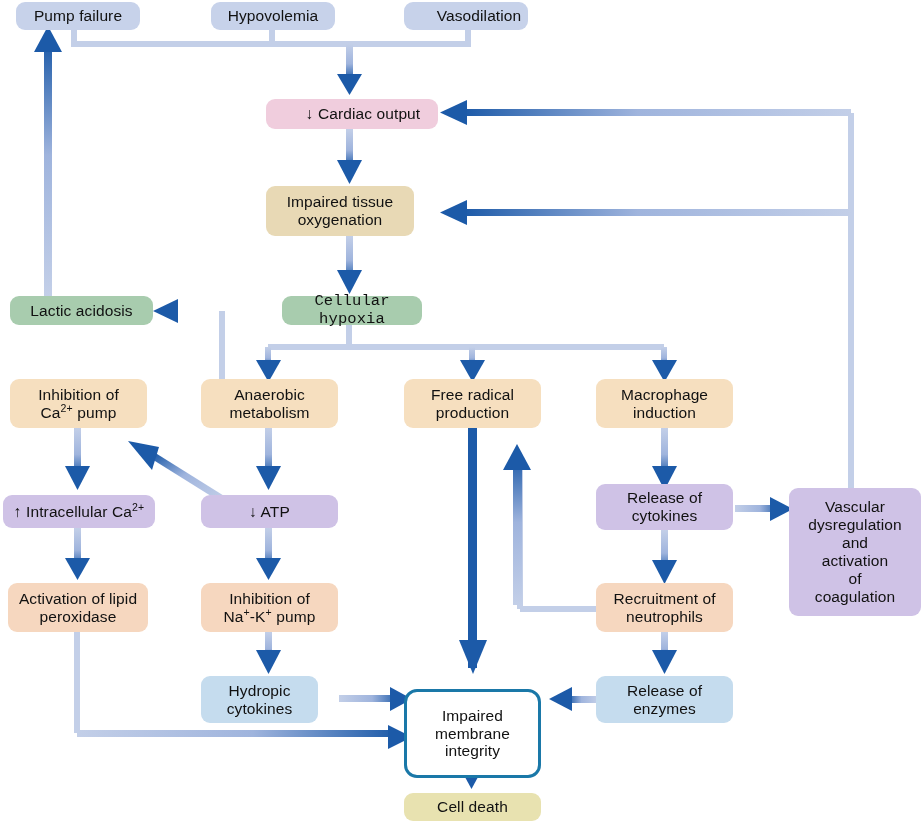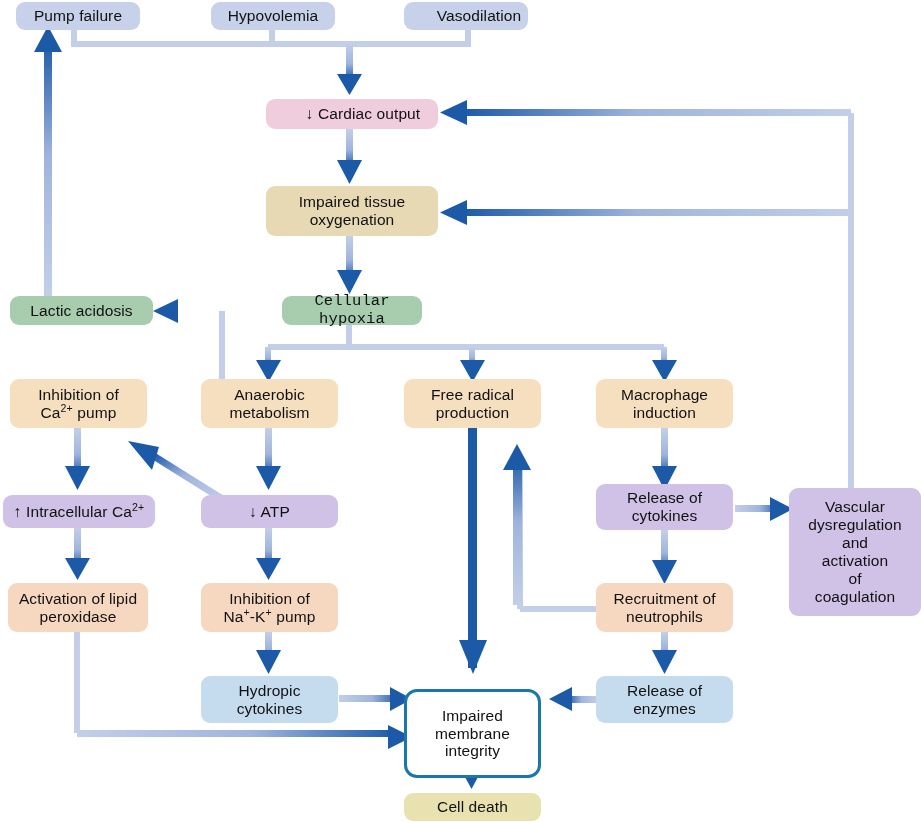--- a/index.html
+++ b/index.html
@@ -179,21 +179,21 @@
   </div>
 
   <div class="node c-blueGrey" style="left:404px;top:2px;width:124px;height:28px;padding-left:32px;">
     <span class="lbl">Vasodilation</span>
   </div>
 
   <div class="node c-pink" style="left:266px;top:99px;width:172px;height:30px;padding-left:28px;">
     <span class="lbl">↓ Cardiac output</span>
   </div>
 
-  <div class="node c-tan" style="left:266px;top:186px;width:172px;height:50px;">
+  <div class="node c-tan" style="left:266px;top:186px;width:148px;height:50px;">
     <span class="lbl">
       <span>Impaired tissue</span><br>
       <span>oxygenation</span>
     </span>
   </div>
 
   <div class="node c-green" style="left:282px;top:296px;width:140px;height:29px;font-family:Liberation Mono, monospace;">
     <span class="lbl">Cellular hypoxia</span>
   </div>
 
@@ -269,21 +269,21 @@
     </span>
   </div>
 
   <div class="node c-peach" style="left:596px;top:583px;width:137px;height:49px;">
     <span class="lbl">
       <span>Recruitment of</span><br>
       <span>neutrophils</span>
     </span>
   </div>
 
-  <div class="node c-lblue" style="left:201px;top:676px;width:137px;height:47px;">
+  <div class="node c-lblue" style="left:201px;top:676px;width:117px;height:47px;">
     <span class="lbl">
       <span>Hydropic</span><br>
       <span>cytokines</span>
     </span>
   </div>
 
   <div class="node c-lblue" style="left:596px;top:676px;width:137px;height:47px;">
     <span class="lbl">
       <span>Release of</span><br>
       <span>enzymes</span>

